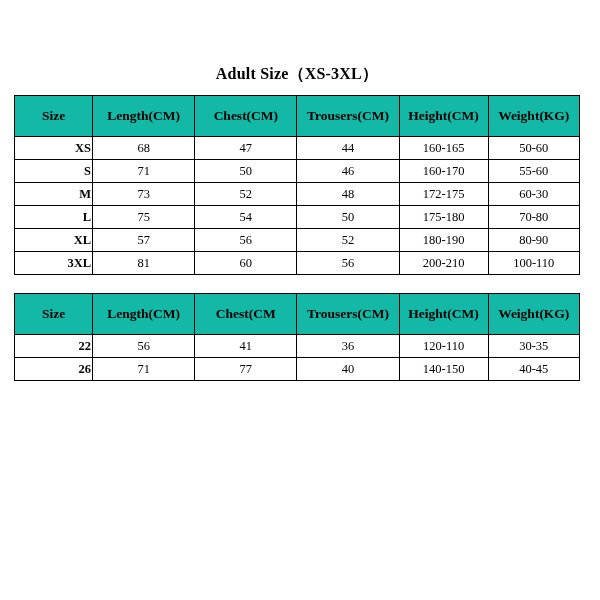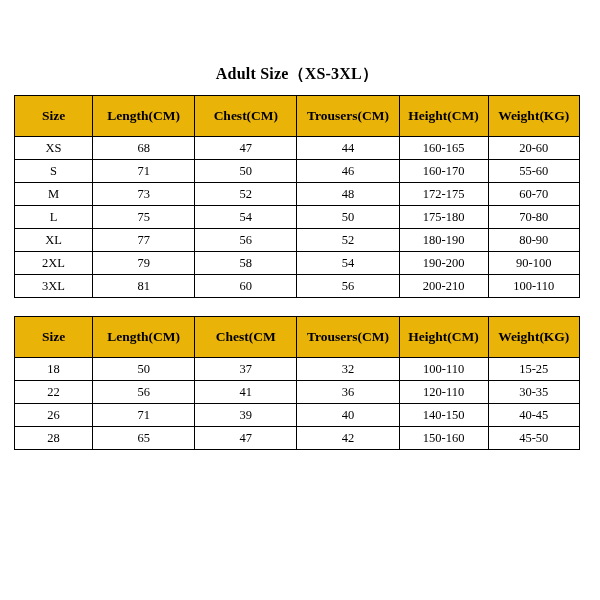--- a/index.html
+++ b/index.html
@@ -37,35 +37,36 @@
     width: 100%;
     table-layout: fixed;
   }
   .size-table th,
   .size-table td {
     border: 1px solid #000000;
     text-align: center;
     font-family: "Liberation Serif", serif;
   }
   .size-table thead th {
-    background: #eab308;
+    background: #14b8a6;
     color: #000000;
     font-weight: bold;
     font-size: 13.5px;
     height: 36px;
     padding: 2px 1px;
   }
   .size-table tbody td {
     background: #ffffff;
     font-size: 12.5px;
     height: 22px;
     padding: 0 1px;
   }
   .size-table tbody td.size-cell {
-    font-weight: normal;
+    font-weight: bold;
+    text-align: right;
   }
   .col-size { width: 14.5%; }
   .col-length { width: 19%; }
   .col-chest { width: 19%; }
   .col-trousers { width: 19%; }
   .col-height { width: 16.5%; }
   .col-weight { width: 17%; }
   .gap-between { height: 18px; }
   .spacer-bottom { flex: 1 1 auto; }
 </style>
@@ -96,61 +97,53 @@
           <th>Weight(KG)</th>
         </tr>
       </thead>
       <tbody>
         <tr>
           <td class="size-cell">XS</td>
           <td>68</td>
           <td>47</td>
           <td>44</td>
           <td>160-165</td>
-          <td>20-60</td>
+          <td>50-60</td>
         </tr>
         <tr>
           <td class="size-cell">S</td>
           <td>71</td>
           <td>50</td>
           <td>46</td>
           <td>160-170</td>
           <td>55-60</td>
         </tr>
         <tr>
           <td class="size-cell">M</td>
           <td>73</td>
           <td>52</td>
           <td>48</td>
           <td>172-175</td>
-          <td>60-70</td>
+          <td>60-30</td>
         </tr>
         <tr>
           <td class="size-cell">L</td>
           <td>75</td>
           <td>54</td>
           <td>50</td>
           <td>175-180</td>
           <td>70-80</td>
         </tr>
         <tr>
           <td class="size-cell">XL</td>
-          <td>77</td>
+          <td>57</td>
           <td>56</td>
           <td>52</td>
           <td>180-190</td>
           <td>80-90</td>
-        </tr>
-        <tr>
-          <td class="size-cell">2XL</td>
-          <td>79</td>
-          <td>58</td>
-          <td>54</td>
-          <td>190-200</td>
-          <td>90-100</td>
         </tr>
         <tr>
           <td class="size-cell">3XL</td>
           <td>81</td>
           <td>60</td>
           <td>56</td>
           <td>200-210</td>
           <td>100-110</td>
         </tr>
       </tbody>
@@ -174,49 +167,33 @@
           <th>Size</th>
           <th>Length(CM)</th>
           <th>Chest(CM</th>
           <th>Trousers(CM)</th>
           <th>Height(CM)</th>
           <th>Weight(KG)</th>
         </tr>
       </thead>
       <tbody>
         <tr>
-          <td class="size-cell">18</td>
-          <td>50</td>
-          <td>37</td>
-          <td>32</td>
-          <td>100-110</td>
-          <td>15-25</td>
-        </tr>
-        <tr>
           <td class="size-cell">22</td>
           <td>56</td>
           <td>41</td>
           <td>36</td>
           <td>120-110</td>
           <td>30-35</td>
         </tr>
         <tr>
           <td class="size-cell">26</td>
           <td>71</td>
-          <td>39</td>
+          <td>77</td>
           <td>40</td>
           <td>140-150</td>
           <td>40-45</td>
-        </tr>
-        <tr>
-          <td class="size-cell">28</td>
-          <td>65</td>
-          <td>47</td>
-          <td>42</td>
-          <td>150-160</td>
-          <td>45-50</td>
         </tr>
       </tbody>
     </table>
   </div>
 
   <div class="spacer-bottom"></div>
 </div>
 
 </body></html>

